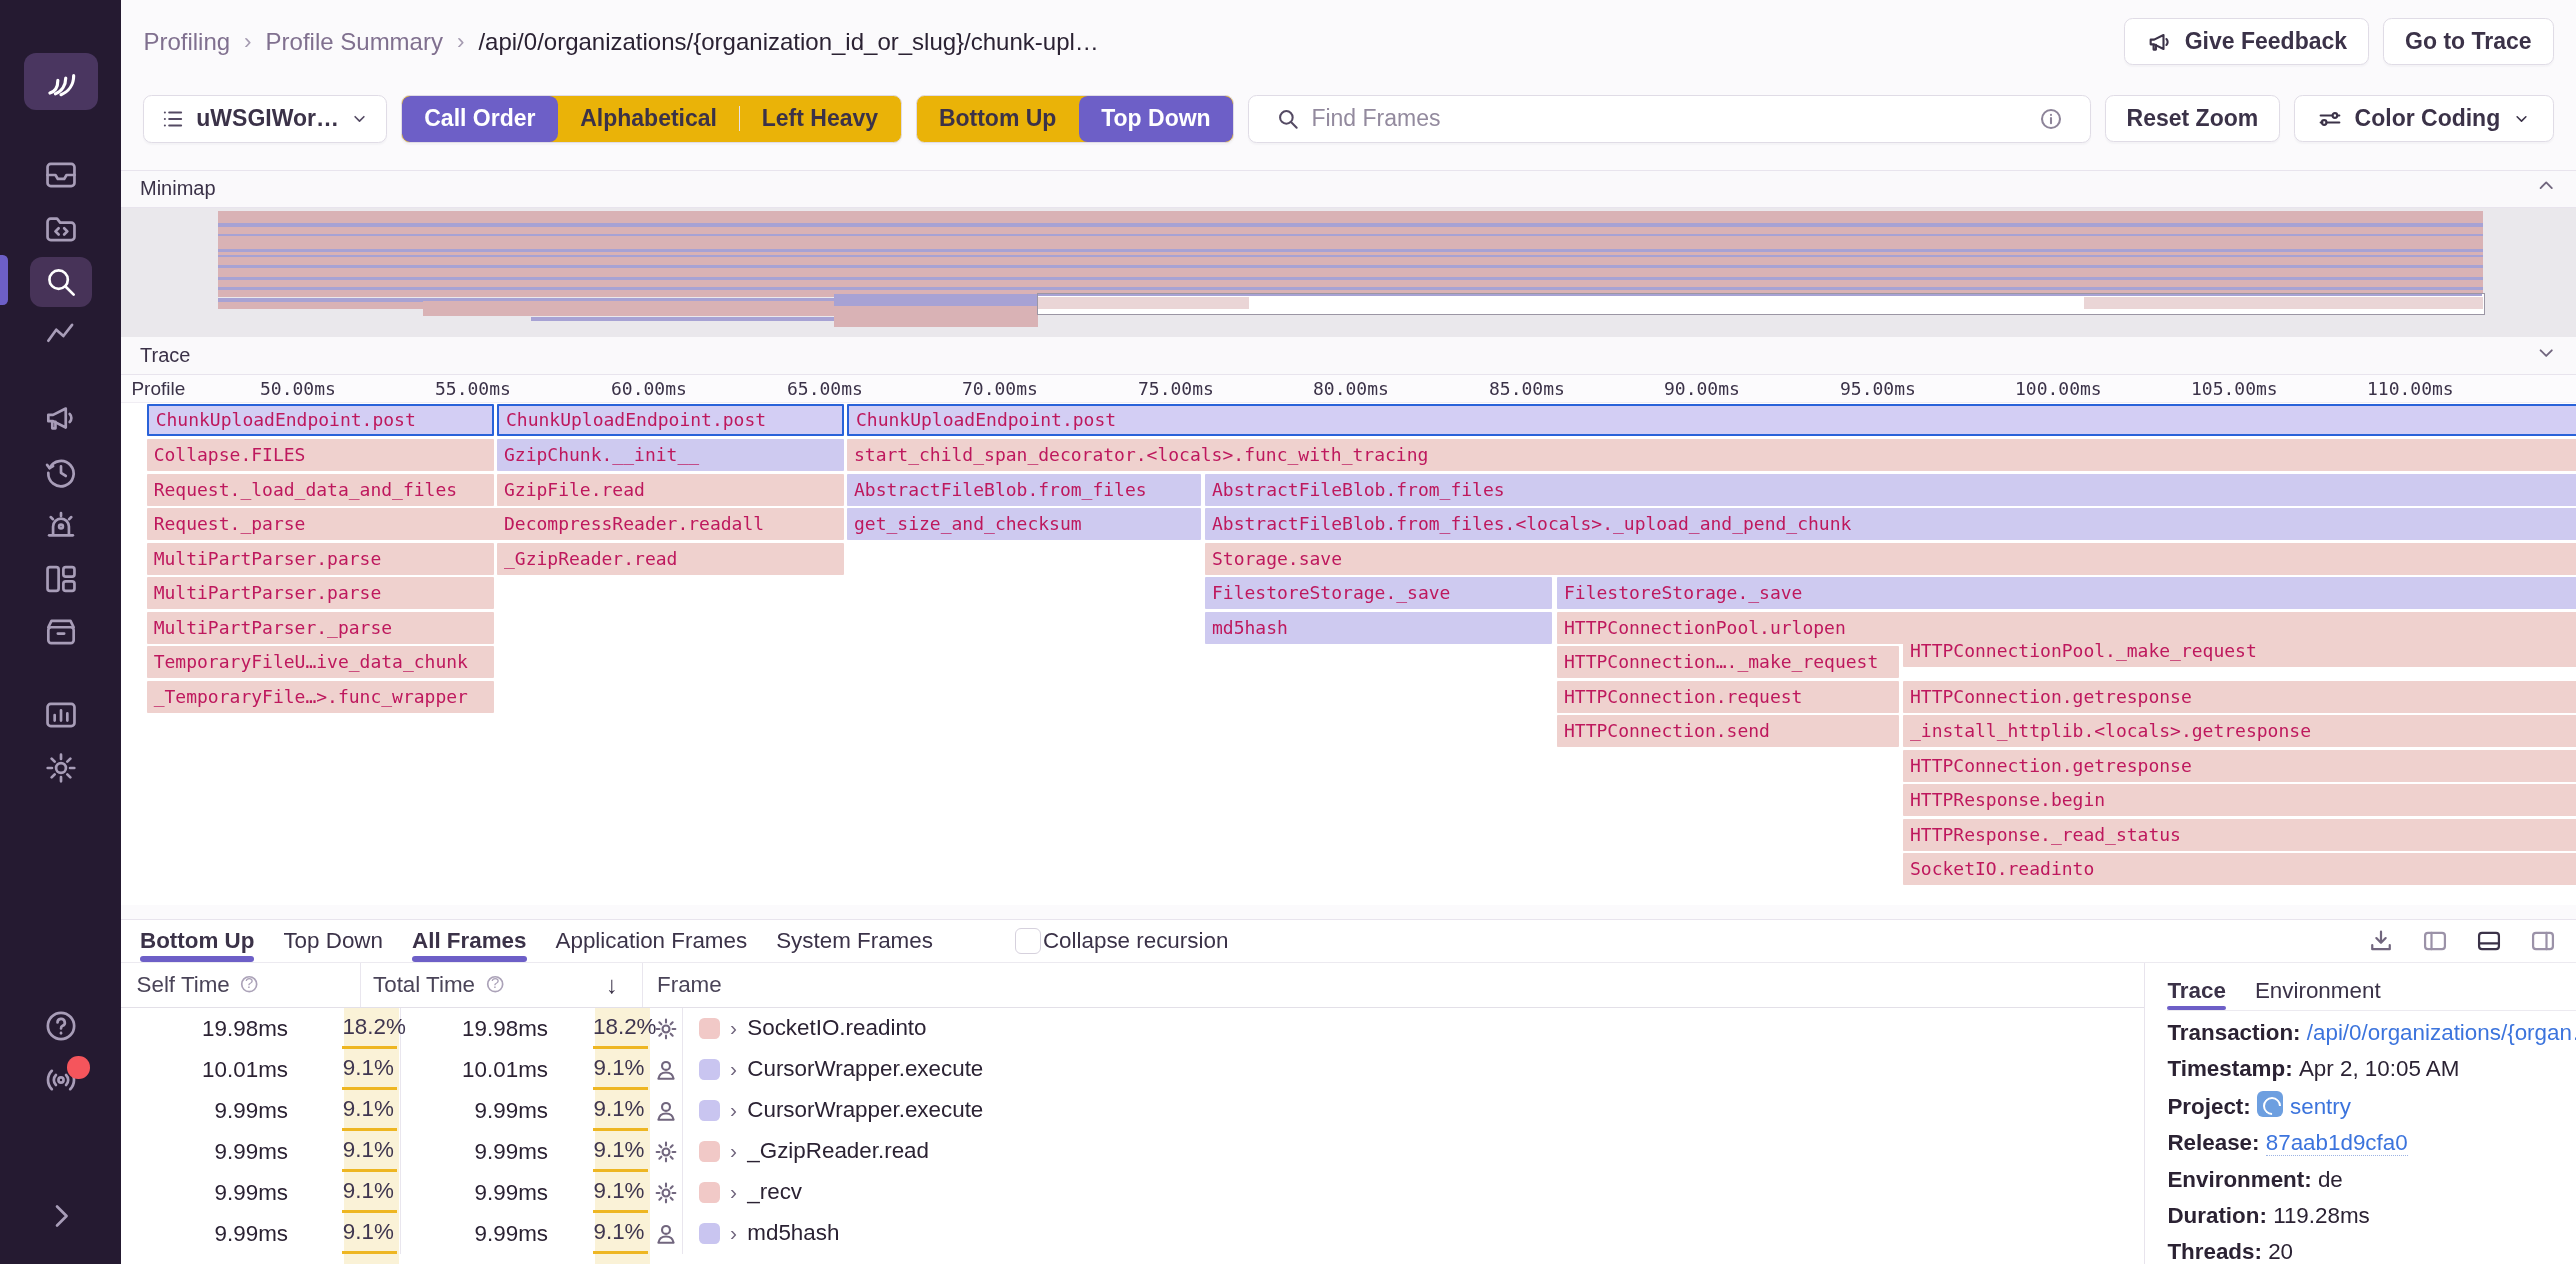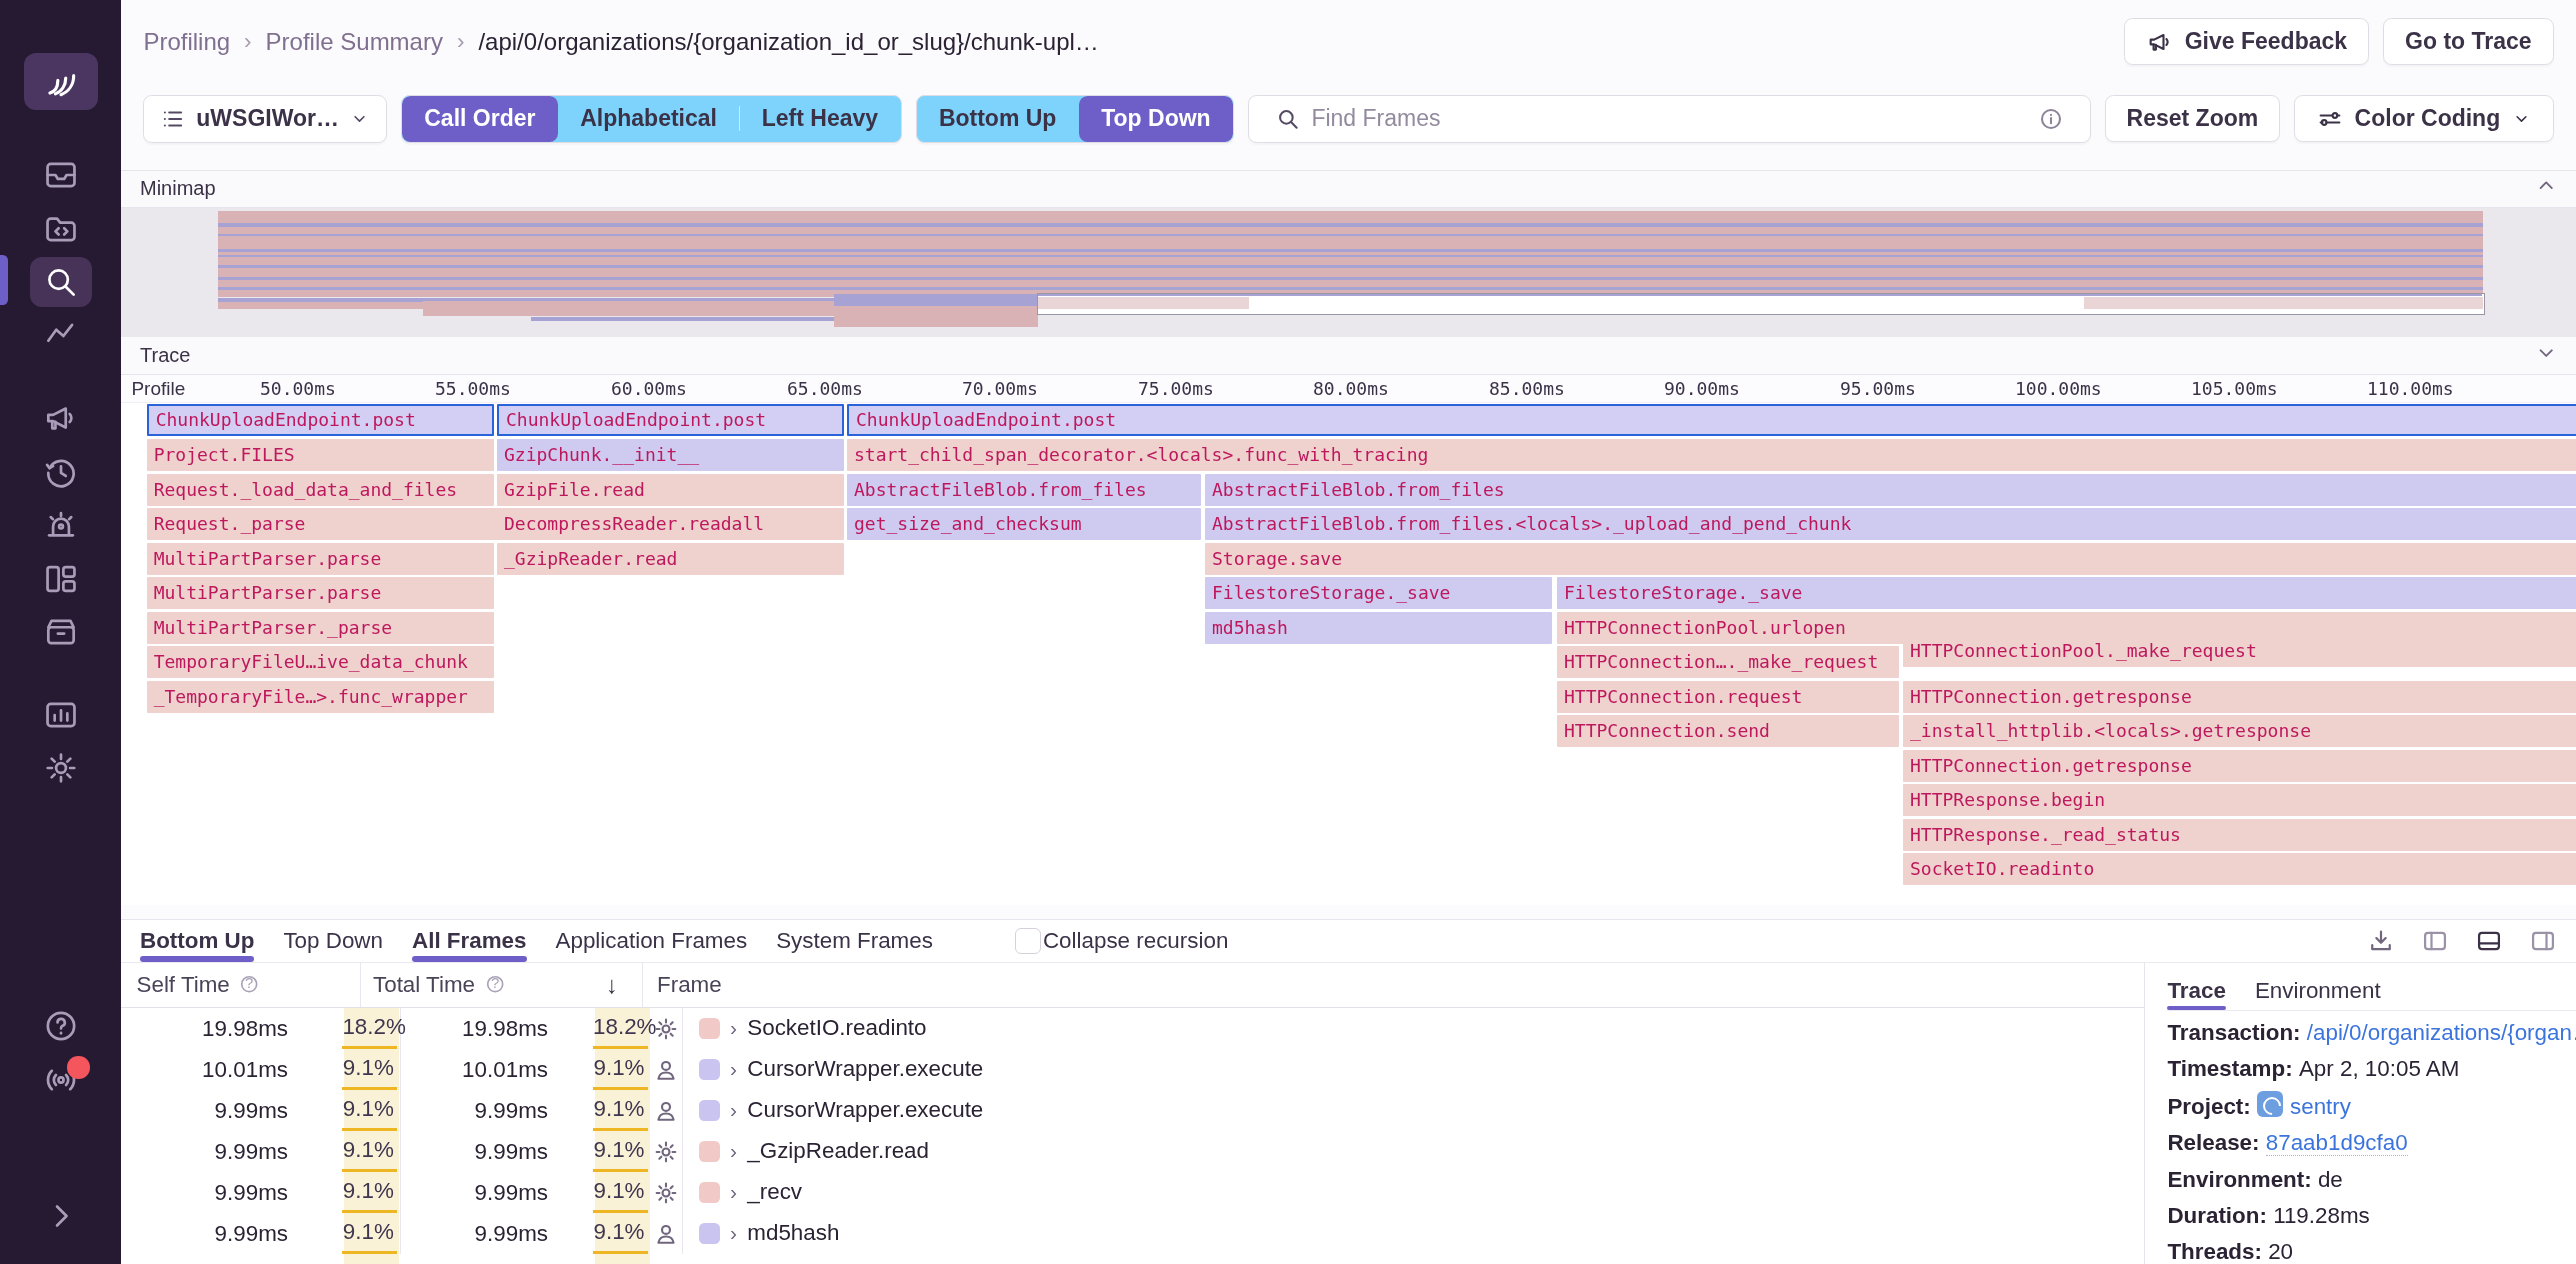--- a/index.html
+++ b/index.html
@@ -25,21 +25,21 @@
 
   .topbar { height:83px; display:flex; align-items:center; padding:0 22.4px; }
   .crumbs { display:flex; align-items:center; gap:14px; font-size:24px; color:#80708f; white-space:nowrap; }
   .crumb-sep { color:#a59bb1; font-size:22.4px; }
   .crumb-last { color:#2b2233; }
   .topbar-right { margin-left:auto; display:flex; gap:14px; }
   .btn { background:#fff; border:0.9px solid #e0dce6; border-radius:8.6px; height:47px; display:flex; align-items:center; gap:10.4px; padding:0 21px; font-size:23px; font-weight:bold; color:#3b3248; box-shadow:0 1.7px 1.7px rgba(40,30,60,.03); cursor:pointer; white-space:nowrap; }
   .btn svg { width:28px; height:28px; stroke:#3b3248; fill:none; stroke-width:1.8; stroke-linecap:round; stroke-linejoin:round; }
 
   .toolbar { height:71px; display:flex; align-items:center; gap:14px; padding:0 22.4px; }
-  .seg-group { background:#7dd3fc; border:0.9px solid #e0dce6; border-radius:8.6px; height:48px; display:flex; align-items:stretch; overflow:hidden; box-shadow:0 1.7px 1.7px rgba(40,30,60,.03); }
+  .seg-group { background:#eab308; border:0.9px solid #e0dce6; border-radius:8.6px; height:48px; display:flex; align-items:stretch; overflow:hidden; box-shadow:0 1.7px 1.7px rgba(40,30,60,.03); }
   .seg-item { display:flex; align-items:center; padding:0 22.4px; font-size:23px; font-weight:bold; color:#3b3248; cursor:pointer; border-radius:8.6px; position:relative; }
   .seg-item.inactive + .seg-item.inactive::before { content:""; position:absolute; left:0; top:10.4px; bottom:10.4px; width:0.9px; background:#e5e1ea; }
   .seg-item.active { background:#6d5fc7; color:#fff; }
   .thread-select { background:#fff; border:0.9px solid #e0dce6; border-radius:8.6px; height:48px; display:flex; align-items:center; gap:10.4px; padding:0 15.5px; font-size:23px; font-weight:bold; color:#3b3248; cursor:pointer; box-shadow:0 1.7px 1.7px rgba(40,30,60,.03); }
   .thread-select svg, .search-box svg { width:26px; height:26px; stroke:#544a63; fill:none; stroke-width:1.9; stroke-linecap:round; stroke-linejoin:round; }
   .search-box { flex:1; background:#fff; border:0.9px solid #e0dce6; border-radius:8.6px; height:48px; display:flex; align-items:center; gap:10.4px; padding:0 26px; box-shadow:0 1.7px 1.7px rgba(40,30,60,.03); }
   .search-box input { flex:1; border:none; outline:none; font-size:23px; color:#3b3248; font-family:"Liberation Sans",sans-serif; background:transparent; }
   .search-box input::placeholder { color:#938a9e; }
 
   .section-head { height:38px; background:#faf9fb; border-top:0.9px solid #e8e4ed; border-bottom:0.9px solid #e8e4ed; display:flex; align-items:center; padding:0 19px; font-size:20px; color:#3b3248; }
@@ -353,21 +353,21 @@
       <div class="gridline" style="left: 1185px;"></div>
       <div class="gridline" style="left: 1361px;"></div>
       <div class="gridline" style="left: 1536px;"></div>
       <div class="gridline" style="left: 1712px;"></div>
       <div class="gridline" style="left: 1888px;"></div>
       <div class="gridline" style="left: 2063px;"></div>
       <div class="gridline" style="left: 2239px;"></div>
       <div class="frame l sel" style="left: 1.7px; width: 347px; top: 1.7px;">ChunkUploadEndpoint.post</div>
       <div class="frame l sel" style="left: 352px; width: 347px; top: 1.7px;">ChunkUploadEndpoint.post</div>
       <div class="frame l sel" style="left: 702px; width: 1753px; top: 1.7px;">ChunkUploadEndpoint.post</div>
-      <div class="frame p" style="left: 1.7px; width: 347px; top: 36px;">Project.FILES</div>
+      <div class="frame p" style="left: 1.7px; width: 347px; top: 36px;">Collapse.FILES</div>
       <div class="frame l" style="left: 352px; width: 347px; top: 36px;">GzipChunk.__init__</div>
       <div class="frame p" style="left: 702px; width: 1753px; top: 36px;">start_child_span_decorator.&lt;locals&gt;.func_with_tracing</div>
       <div class="frame p" style="left: 1.7px; width: 347px; top: 71px;">Request._load_data_and_files</div>
       <div class="frame p" style="left: 352px; width: 347px; top: 71px;">GzipFile.read</div>
       <div class="frame l" style="left: 702px; width: 354px; top: 71px;">AbstractFileBlob.from_files</div>
       <div class="frame l" style="left: 1060px; width: 1395px; top: 71px;">AbstractFileBlob.from_files</div>
       <div class="frame p" style="left: 1.7px; width: 373px; top: 105px;">Request._parse</div>
       <div class="frame p" style="left: 352px; width: 347px; top: 105px;">DecompressReader.readall</div>
       <div class="frame l" style="left: 702px; width: 354px; top: 105px;">get_size_and_checksum</div>
       <div class="frame l" style="left: 1060px; width: 1395px; top: 105px;">AbstractFileBlob.from_files.&lt;locals&gt;._upload_and_pend_chunk</div>

